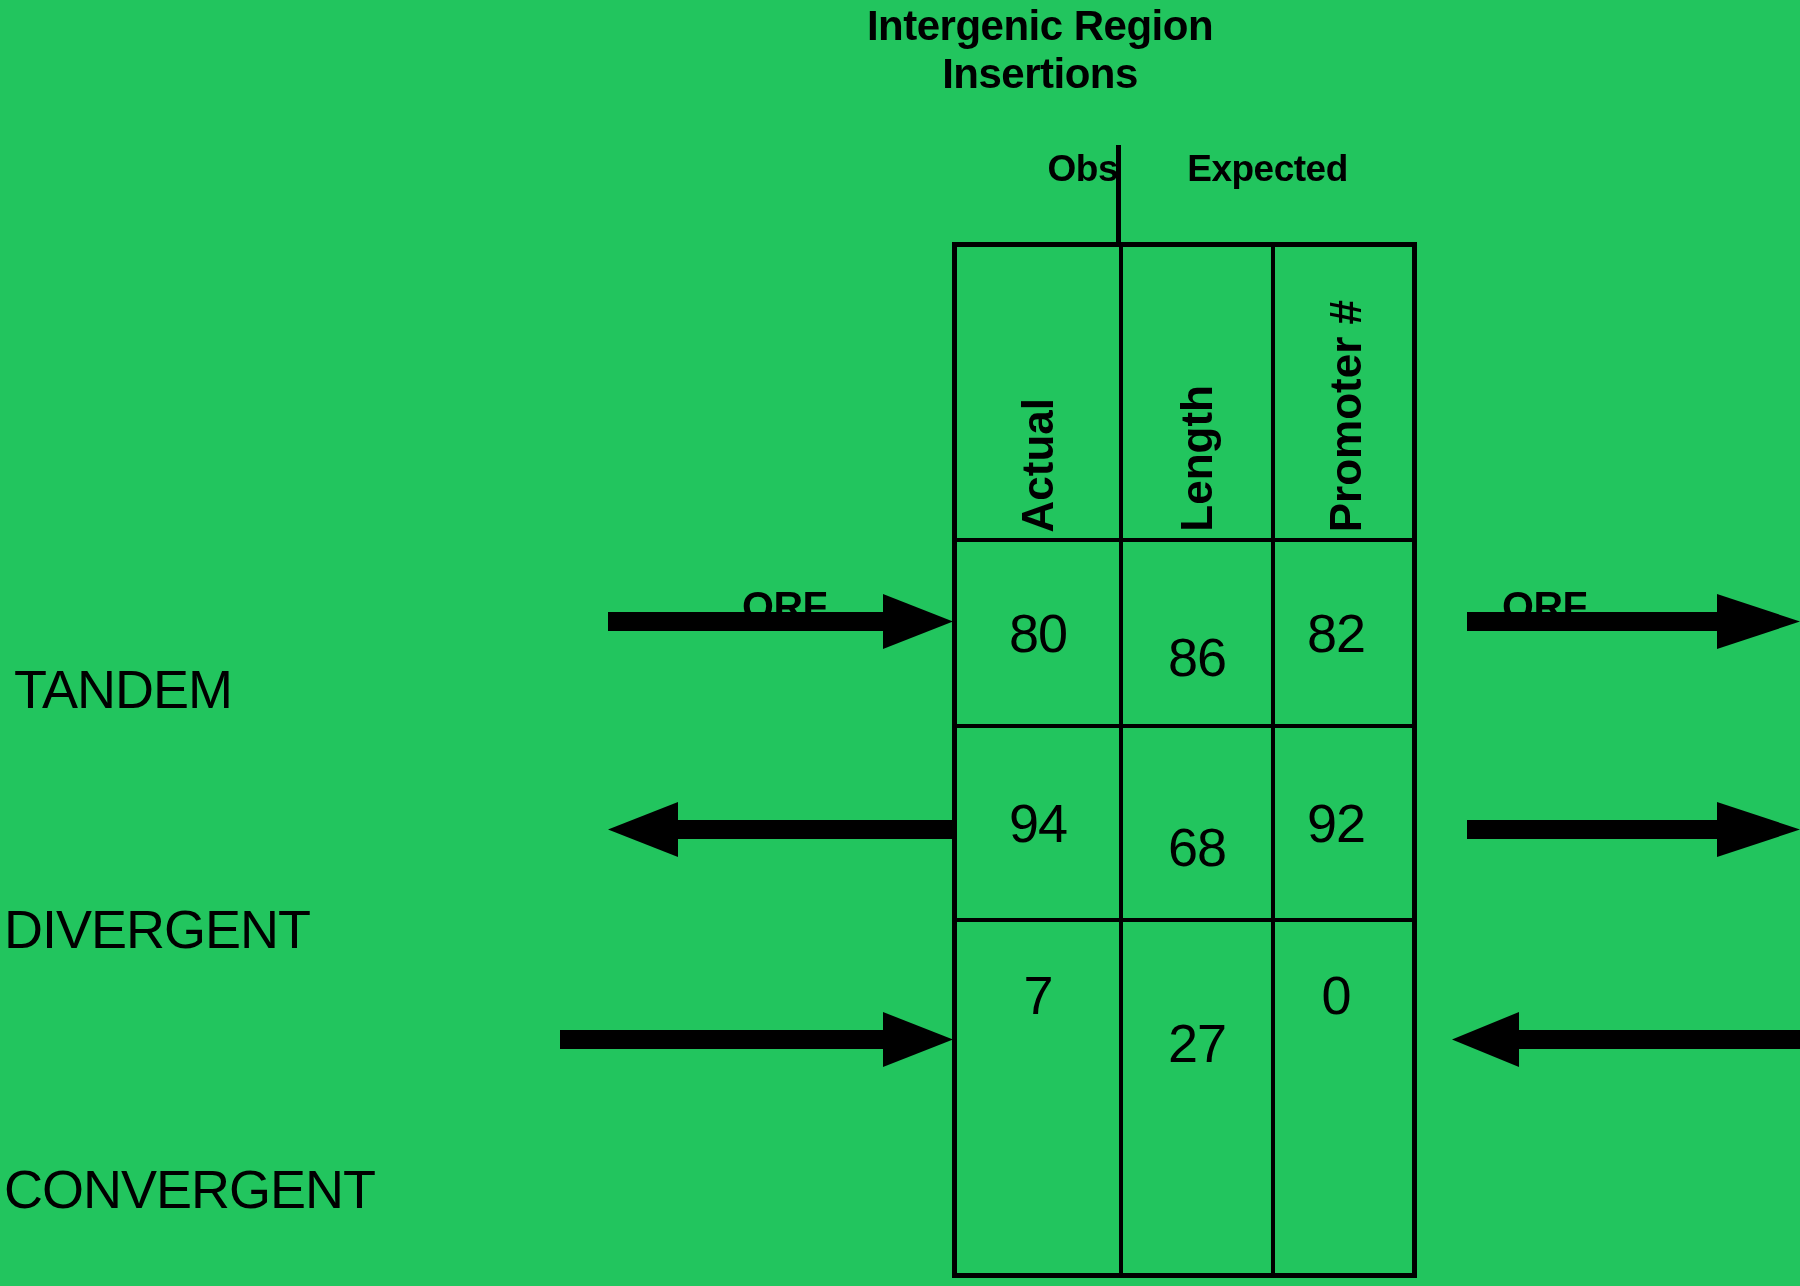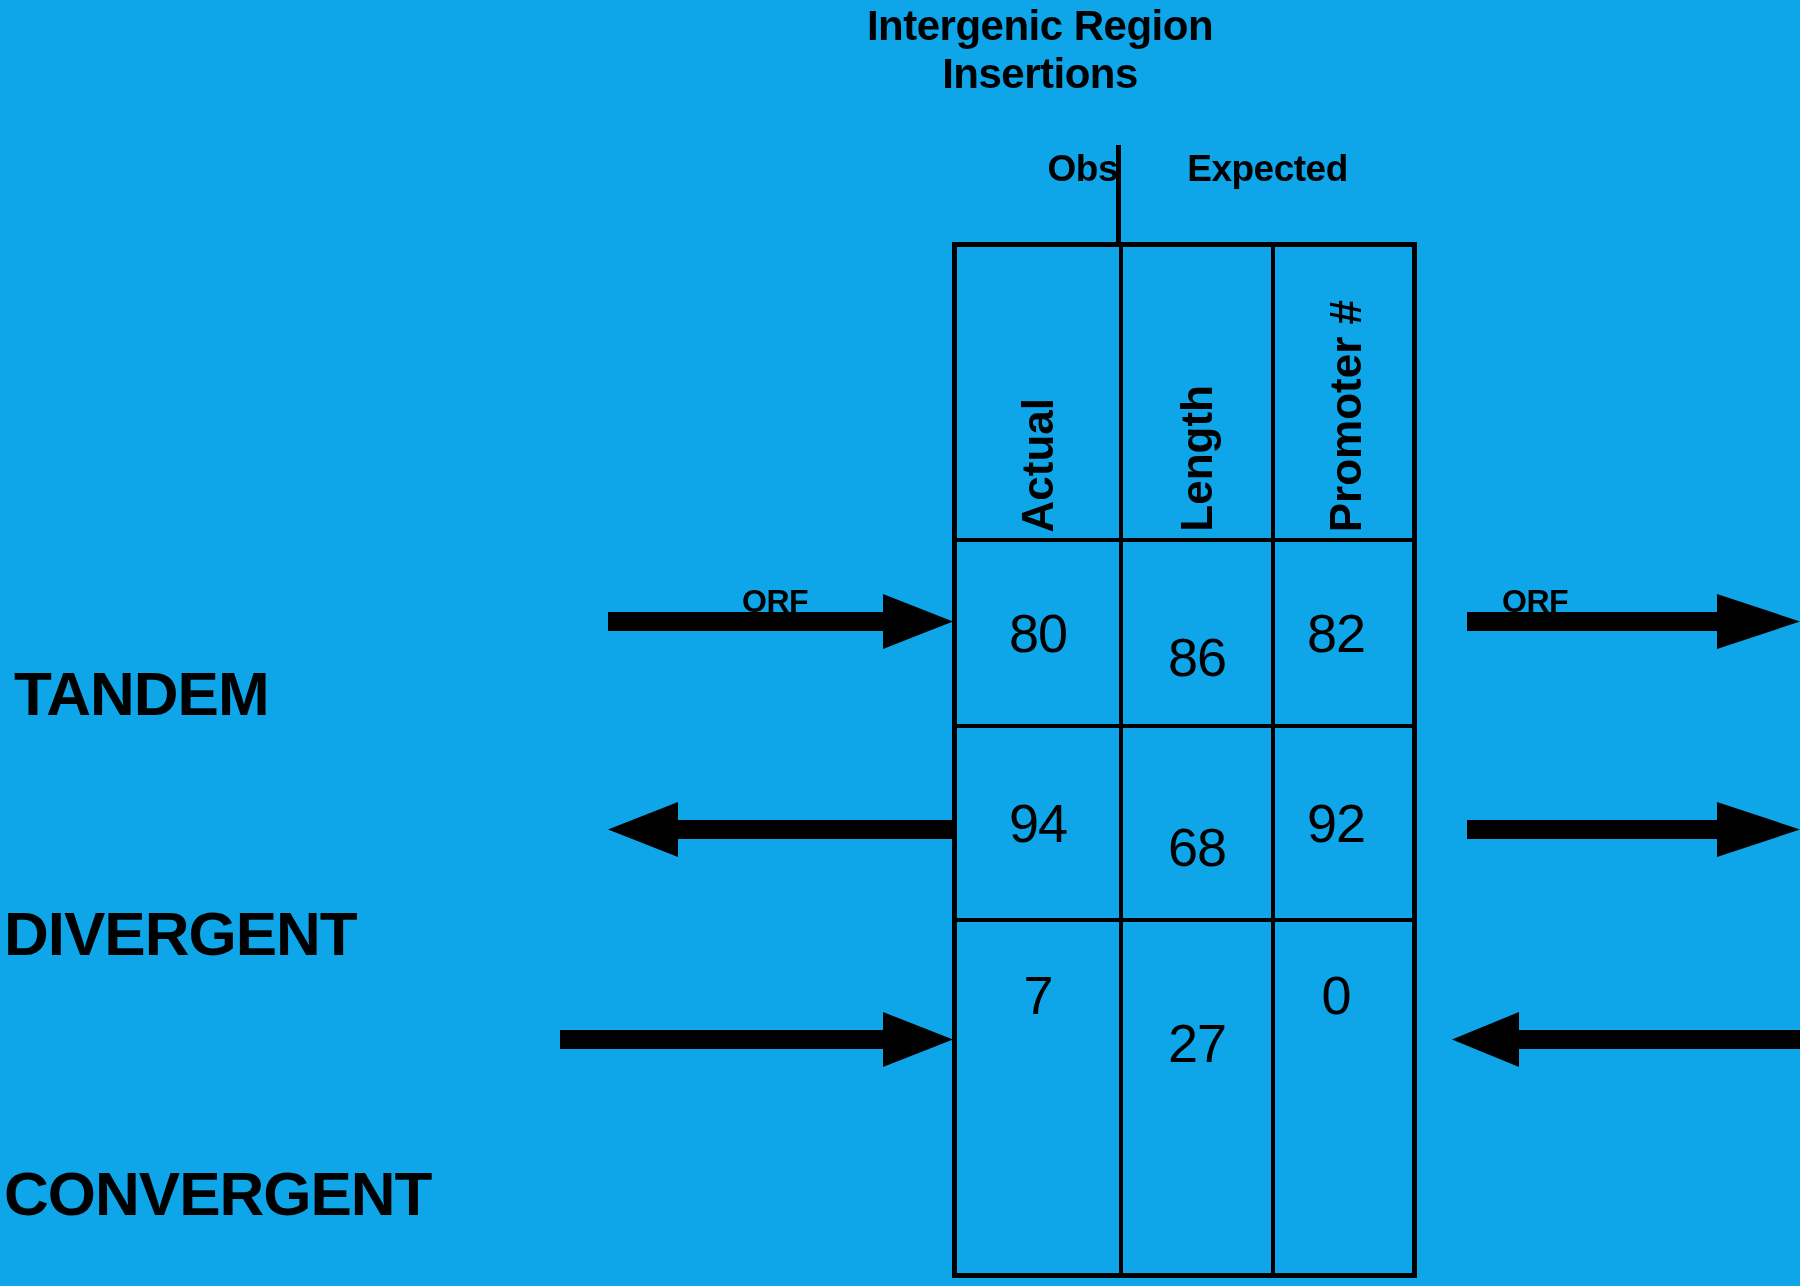--- a/index.html
+++ b/index.html
@@ -9,21 +9,21 @@
     background: #ffffff;
   }
   body {
     font-family: "Liberation Sans", sans-serif;
     color: #000000;
   }
   #figure {
     position: relative;
     width: 1800px;
     height: 1286px;
-    background: #0ea5e9;
+    background: #22c55e;
     overflow: hidden;
   }
 
   
   .fig-title {
     position: absolute;
     left: 700px;
     top: 2px;
     width: 680px;
     text-align: center;
@@ -148,33 +148,33 @@
   .cell-0 { left: 0px;   width: 162px; }
   .cell-1 { left: 166px; width: 148px; margin-top: 48px; }
   .cell-2 { left: 312px; width: 134px; }
 
   .datarow-2 .cell { align-items: flex-start; padding-top: 42px; box-sizing: border-box; }
   .datarow-1 .cell { align-items: center; border-radius: 29px; }
 
   
   .row-label {
     position: absolute;
-    font-size: 62px;
-    font-weight: bold;
+    font-size: 54px;
+    font-weight: normal;
     letter-spacing: -1px;
     white-space: nowrap;
   }
   .row-label-tandem     { left: 14px; top: 658px; }
   .row-label-divergent  { left: 4px;  top: 898px; }
   .row-label-convergent { left: 4px;  top: 1158px; }
 
   
   .orf-label {
     position: absolute;
-    font-size: 32px;
+    font-size: 41px;
     font-weight: bold;
     letter-spacing: -0.5px;
   }
   .orf-left  { left: 742px;  top: 583px; }
   .orf-right { left: 1502px; top: 583px; }
 
   
   .arrow {
     position: absolute;
     height: 60px;

